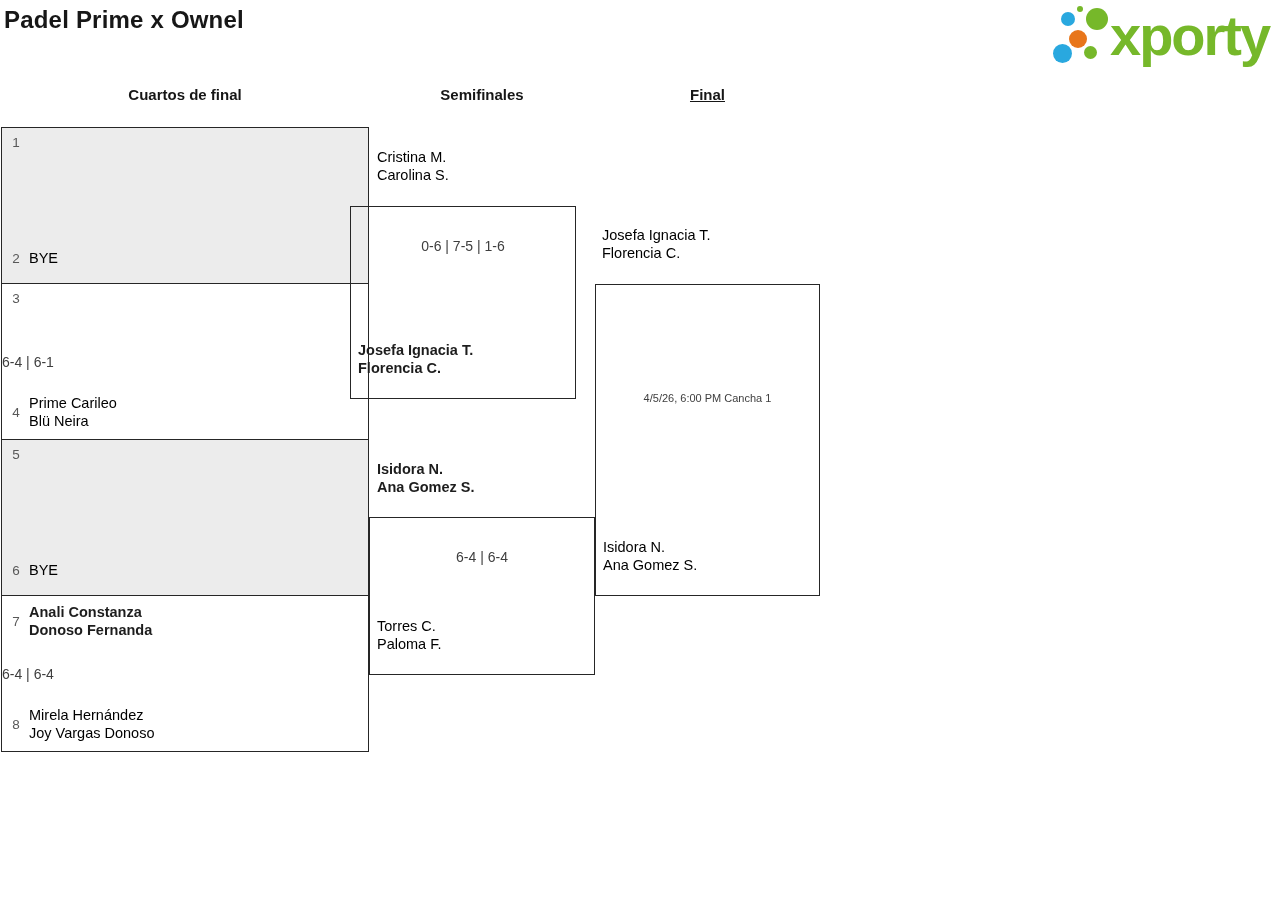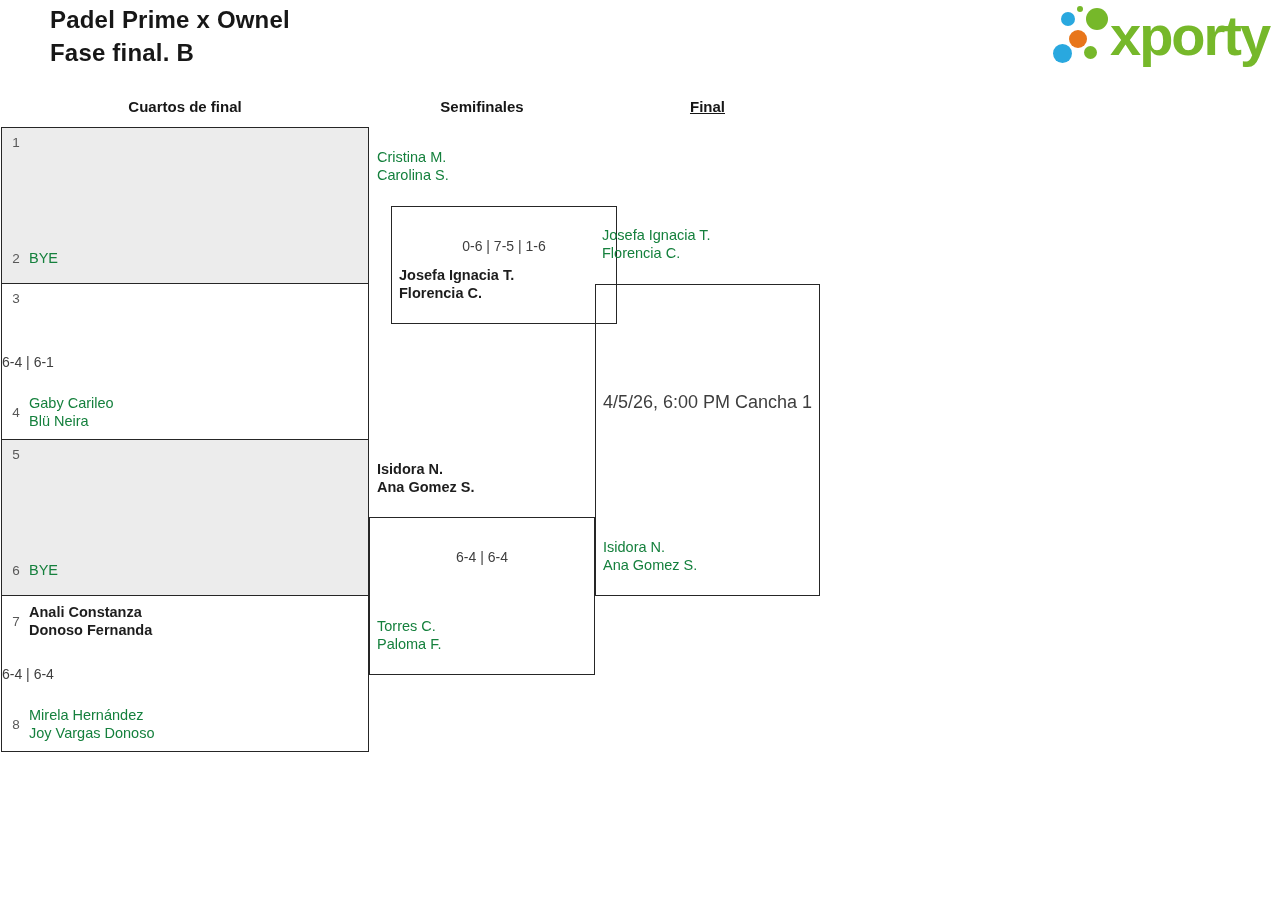--- a/index.html
+++ b/index.html
@@ -9,75 +9,74 @@
     --box-grey:#ececec;
     --line-dark:#262626;
   }
   html,body{margin:0;padding:0;background:#fff;}
   .page{
     position:relative;width:1280px;height:916px;background:#fff;overflow:hidden;
     font-family:"Liberation Sans","DejaVu Sans",sans-serif;
   }
   
   .title{position:absolute;left:4px;top:3px;font-size:24px;font-weight:700;
-         color:#171717;line-height:33px;letter-spacing:.2px;margin-left:46px;}
+         color:#171717;line-height:33px;letter-spacing:.2px;}
   .logo{position:absolute;left:1050px;top:0;width:226px;height:72px;cursor:pointer;}
   .dot{position:absolute;border-radius:50%;}
   .d-green-sm{left:27px;top:6px;width:6px;height:6px;background:var(--brand-green);}
   .d-blue-md{left:11px;top:12px;width:14px;height:14px;background:var(--brand-blue);}
   .d-green-lg{left:36px;top:8px;width:22px;height:22px;background:var(--brand-green);}
   .d-orange{left:19px;top:30px;width:18px;height:18px;background:var(--brand-orange);}
   .d-blue-lg{left:3px;top:44px;width:19px;height:19px;background:var(--brand-blue);}
   .d-green-md{left:34px;top:46px;width:13px;height:13px;background:var(--brand-green);}
   .wordmark{position:absolute;left:60px;top:0;height:70px;display:flex;align-items:center;
             font-size:56px;font-weight:800;letter-spacing:-2px;color:var(--brand-green);}
   
-  .round-header{position:absolute;top:98px;text-align:center;font-size:15px;
+  .round-header{position:absolute;top:86px;text-align:center;font-size:15px;
                 font-weight:700;color:#161616;}
   #rh-qf{left:1px;width:368px;}
   #rh-sf{left:369px;width:226px;}
   #rh-f{left:595px;width:225px;text-decoration:underline;}
   
   .match{position:absolute;box-sizing:border-box;border:1px solid var(--line-dark);background:#fff;}
   .match.shaded{background:var(--box-grey);}
   #qf1{left:1px;top:127px;width:368px;height:157px;}
   #qf2{left:1px;top:283px;width:368px;height:157px;}
   #qf3{left:1px;top:439px;width:368px;height:157px;}
   #qf4{left:1px;top:595px;width:368px;height:157px;}
-  #sf1{left:391px;top:206px;width:226px;height:118px;background:transparent;}
+  #sf1{left:350px;top:206px;width:226px;height:193px;background:transparent;}
   #sf2{left:369px;top:517px;width:226px;height:158px;background:transparent;}
   #final{left:595px;top:284px;width:225px;height:312px;background:transparent;}
   
   .slot{position:absolute;left:6px;right:6px;display:flex;align-items:center;gap:5px;}
   .slot.top{top:7px;}
   .slot.bottom{bottom:9px;}
   .slot.bottom.bye{bottom:16px;}
   .seed{flex:none;width:16px;text-align:center;font-size:13.5px;color:#585858;}
-  .team{font-size:14.5px;line-height:18px;color:#15803d;}
+  .team{font-size:14.5px;line-height:18px;color:#000000;}
   .team.winner{font-weight:700;color:#1d1d1d;}
   .center-score{position:absolute;left:0;right:0;top:50%;transform:translateY(-50%);
                 text-align:left;font-size:14px;color:#3e3e3e;}
   .box-score{position:absolute;left:0;right:0;top:31px;text-align:center;
              font-size:14px;color:#3e3e3e;}
   .box-team{position:absolute;left:7px;bottom:21px;}
   .float-team{position:absolute;}
   #sf1-top{left:377px;top:148px;}
   #sf2-top{left:377px;top:460px;}
   #f-top{left:602px;top:226px;}
   .final-schedule{position:absolute;left:0;right:0;top:107px;text-align:center;
-                  font-size:18px;color:#3e3e3e;}
+                  font-size:11px;color:#3e3e3e;}
 </style>
 </head>
 <body>
 
 <div class="page">
 
   <div class="title">
     <div>Padel Prime x Ownel</div>
-    <div>Fase final. B</div>
   </div>
 
   <div class="logo">
     <span class="dot d-green-sm"></span>
     <span class="dot d-blue-md"></span>
     <span class="dot d-green-lg"></span>
     <span class="dot d-orange"></span>
     <span class="dot d-blue-lg"></span>
     <span class="dot d-green-md"></span>
     <span class="wordmark">xporty</span>
@@ -102,21 +101,21 @@
   </div>
 
   <div class="match" id="qf2">
     <div class="slot top">
       <span class="seed">3</span>
     </div>
     <div class="center-score">6-4 | 6-1</div>
     <div class="slot bottom">
       <span class="seed">4</span>
       <div class="team">
-        <div>Gaby Carileo</div>
+        <div>Prime Carileo</div>
         <div>Blü Neira</div>
       </div>
     </div>
   </div>
 
   <div class="match shaded" id="qf3">
     <div class="slot top">
       <span class="seed">5</span>
     </div>
     <div class="center-score"></div>

